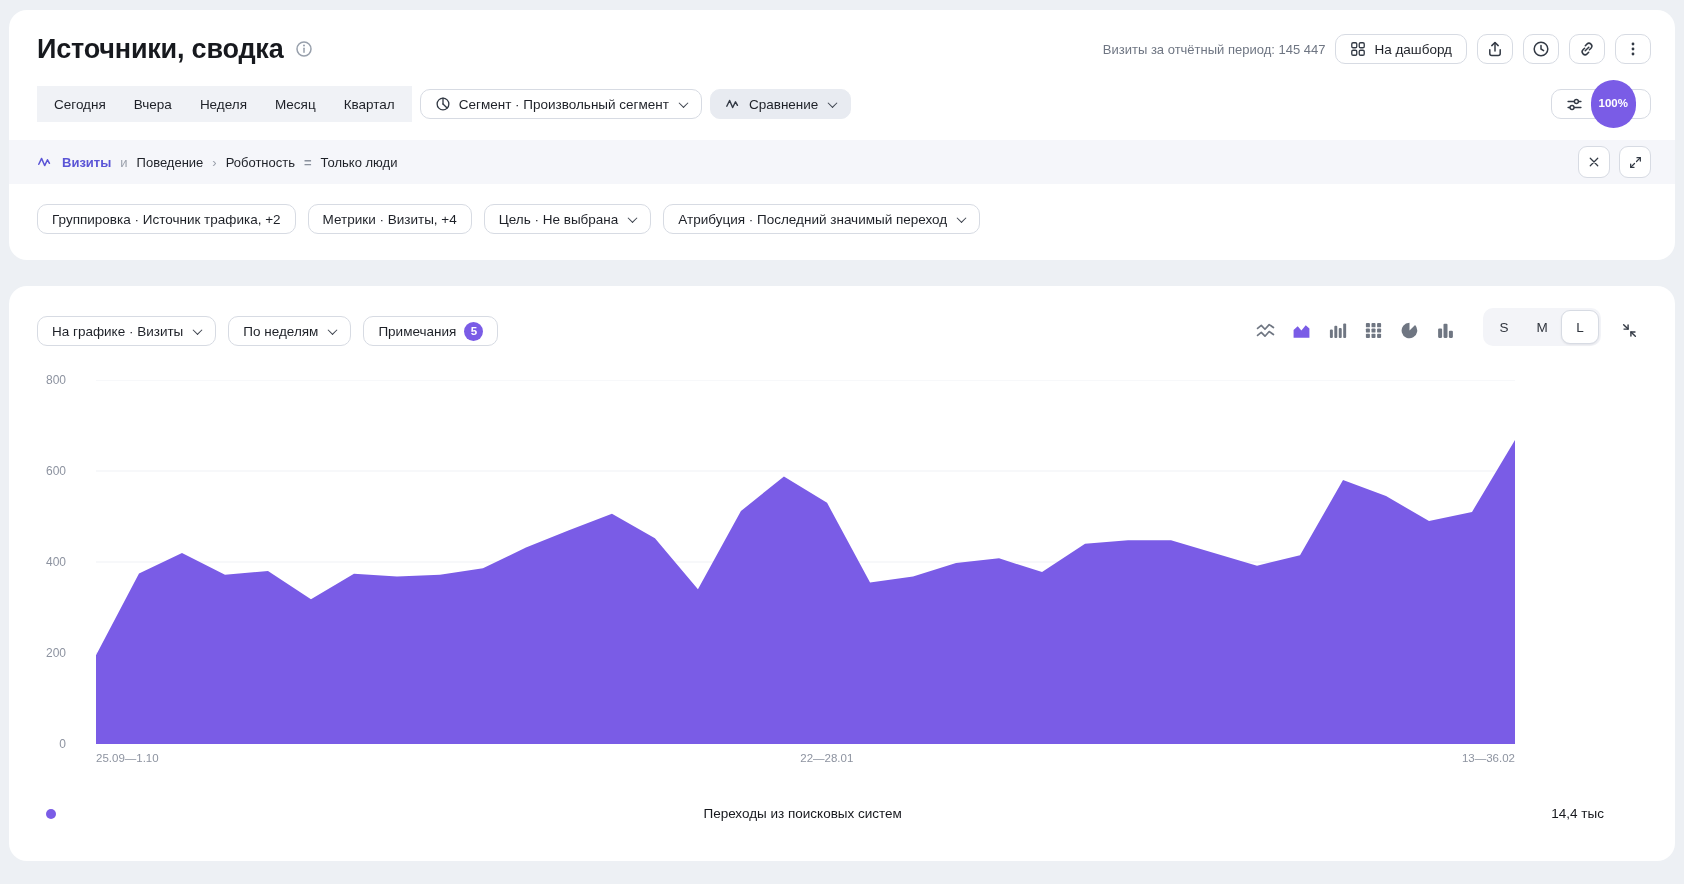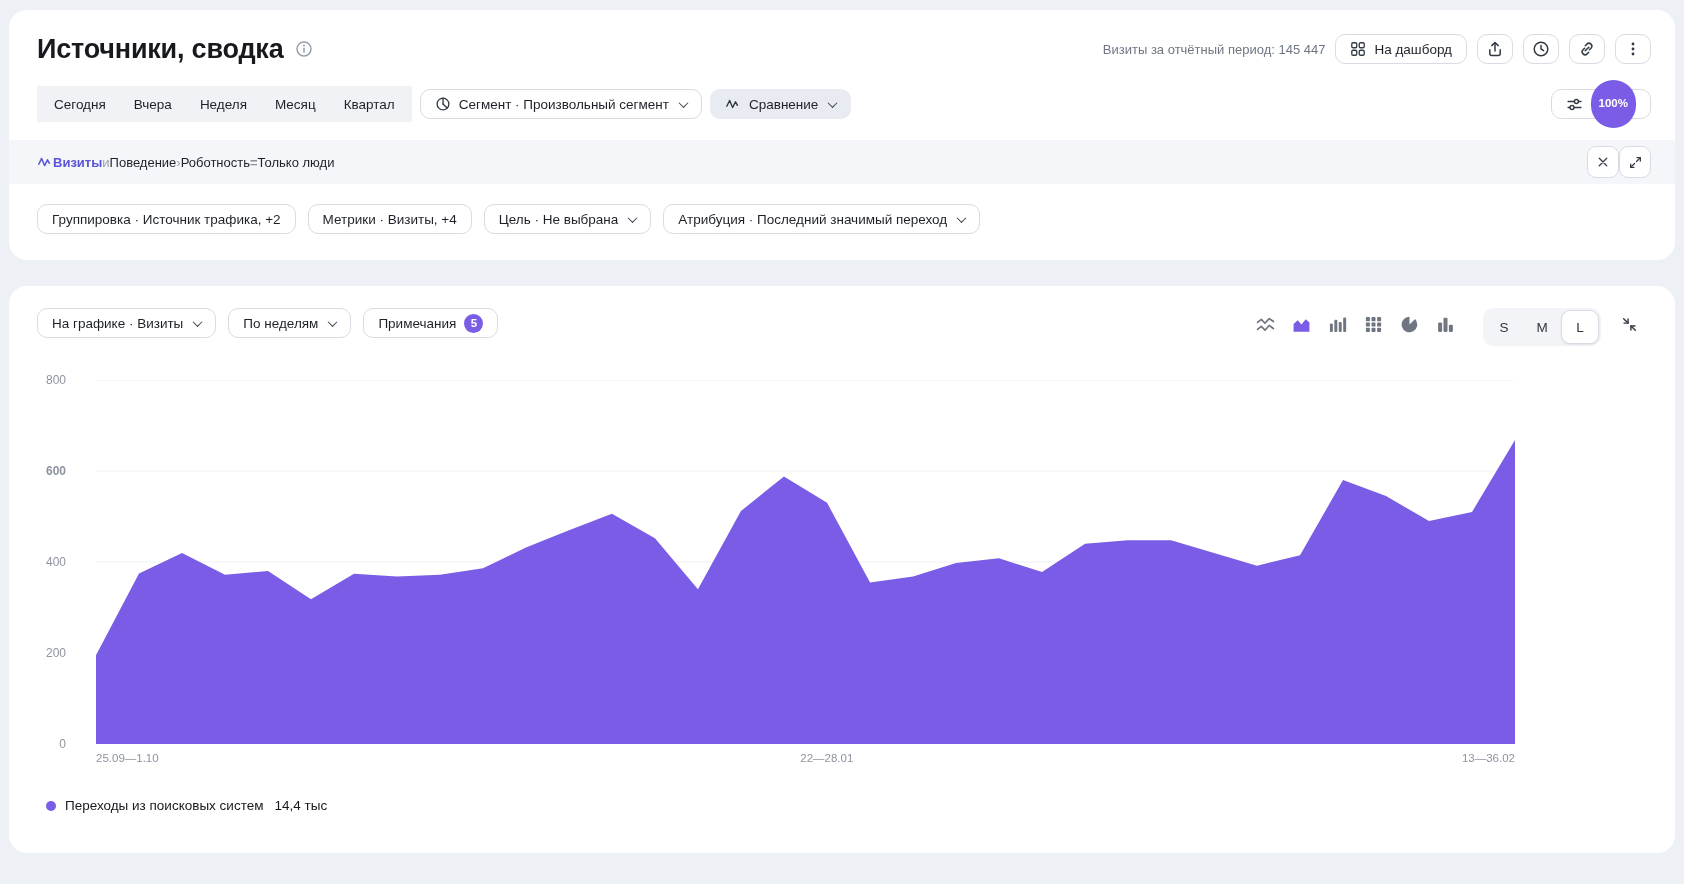--- a/index.html
+++ b/index.html
@@ -37,32 +37,32 @@
   }
 
   .filter-row { display:flex; align-items:center; gap:8px; padding:10px 24px 0 28px; }
   .tabs { display:flex; align-items:center; background:#f0f2f6; border-radius:0; height:36px; padding:0 3px; }
   .tab { height:30px; padding:0 14px; border:none; background:none; border-radius:8px;
          font-size:13.5px; color:#1e2128; font-family:inherit; cursor:pointer; }
   .pill { background:#7a5ce6; color:#fff; font-size:11.5px; font-weight:700;
           border-radius:999px; padding:18px 8px; line-height:1; }
 
   .segment-row { margin-top:18px; background:#f5f6fa; height:44px;
-                 display:flex; align-items:center; gap:0; padding:0 24px 0 28px; font-size:13px; }
+                 display:flex; align-items:center; gap:9px; padding:0 24px 0 28px; font-size:13px; }
   .seg-link { color:#5a54d6; font-weight:600; cursor:pointer; }
   .dim { color:#9aa0ab; }
   .seg-op { color:#8a919d; font-weight:600; }
   .sq-btn { width:32px; height:32px; display:inline-flex; align-items:center; justify-content:center;
             background:#fff; border:1px solid #d7dbe3; border-radius:9px; color:#333a45; cursor:pointer; }
 
   .chips-row { display:flex; align-items:center; gap:12px; padding:20px 24px 26px 28px; }
 
   
   .chart-card { margin-top:26px; padding:22px 0 40px; }
-  .controls-row { display:flex; align-items:flex-start; gap:12px; padding:0 30px 0 28px; }
+  .controls-row { display:flex; align-items:flex-end; gap:12px; padding:0 30px 0 28px; }
   .badge { background:#7a5ce6; color:#fff; font-size:11.5px; font-weight:700;
            min-width:19px; height:19px; border-radius:999px;
            display:inline-flex; align-items:center; justify-content:center; padding:0 6px; }
 
   .type-group { display:flex; align-items:center; gap:4px; margin-right:10px; }
   .type-btn { width:32px; height:32px; border:none; background:none; border-radius:8px;
               display:inline-flex; align-items:center; justify-content:center;
               color:#6f7682; cursor:pointer; }
   .type-btn.active { color:#7a5ce6; }
 
@@ -76,22 +76,22 @@
   .y-axis span { position:absolute; right:0; transform:translateY(-50%);
                  font-size:12px; color:#8d93a0; line-height:1; }
   .plot-col { flex:1; margin-left:30px; min-width:0; }
   .plot { position:relative; height:364px; }
   .plot svg { width:100%; height:100%; display:block; }
   .x-labels { position:relative; height:30px; font-size:11.5px; color:#8d93a0; margin-top:8px; }
   .x-labels .xl-left { position:absolute; left:0; }
   .x-labels .xl-mid { position:absolute; left:51.5%; transform:translateX(-50%); }
   .x-labels .xl-right { position:absolute; right:0; }
 
-  .legend { display:flex; align-items:center; justify-content:flex-start; gap:9px;
-            margin-top:16px; padding-left:37px; padding-right:71px;
+  .legend { display:flex; align-items:center; justify-content:space-between; gap:9px;
+            margin-top:24px; padding-left:37px; padding-right:71px;
             font-size:13.5px; color:#17191e; cursor:pointer; }
   .dot { width:10px; height:10px; border-radius:50%; flex:none; }
   .legend-val { margin-left:2px; }
 
   svg.ic { display:block; }
 </style>
 </head>
 <body>
 
 <div>
@@ -343,21 +343,21 @@
           </svg>
         </span>
       </button>
     </div>
 
     <div class="chart-area">
       <div class="y-axis">
           <span style="top: 100%;">0</span>
           <span style="top: 75%;">200</span>
           <span style="top: 50%;">400</span>
-          <span style="top: 25%; font-weight: bold;">600</span>
+          <span style="top: 25%;">600</span>
           <span style="top: 0%;">800</span>
         </div>
       <div class="plot-col">
         <div class="plot">
           <svg preserveAspectRatio="none" viewBox="0 0 1000 400">
               <line x1="0" x2="1000" y1="400" y2="400" stroke="#e2e6ed" vector-effect="non-scaling-stroke"></line>
               <line x1="0" x2="1000" y1="300" y2="300" stroke="#f0f2f6" vector-effect="non-scaling-stroke"></line>
               <line x1="0" x2="1000" y1="200" y2="200" stroke="#f0f2f6" vector-effect="non-scaling-stroke"></line>
               <line x1="0" x2="1000" y1="100" y2="100" stroke="#f0f2f6" vector-effect="non-scaling-stroke"></line>
               <line x1="0" x2="1000" y1="0" y2="0" stroke="#f0f2f6" vector-effect="non-scaling-stroke"></line>

